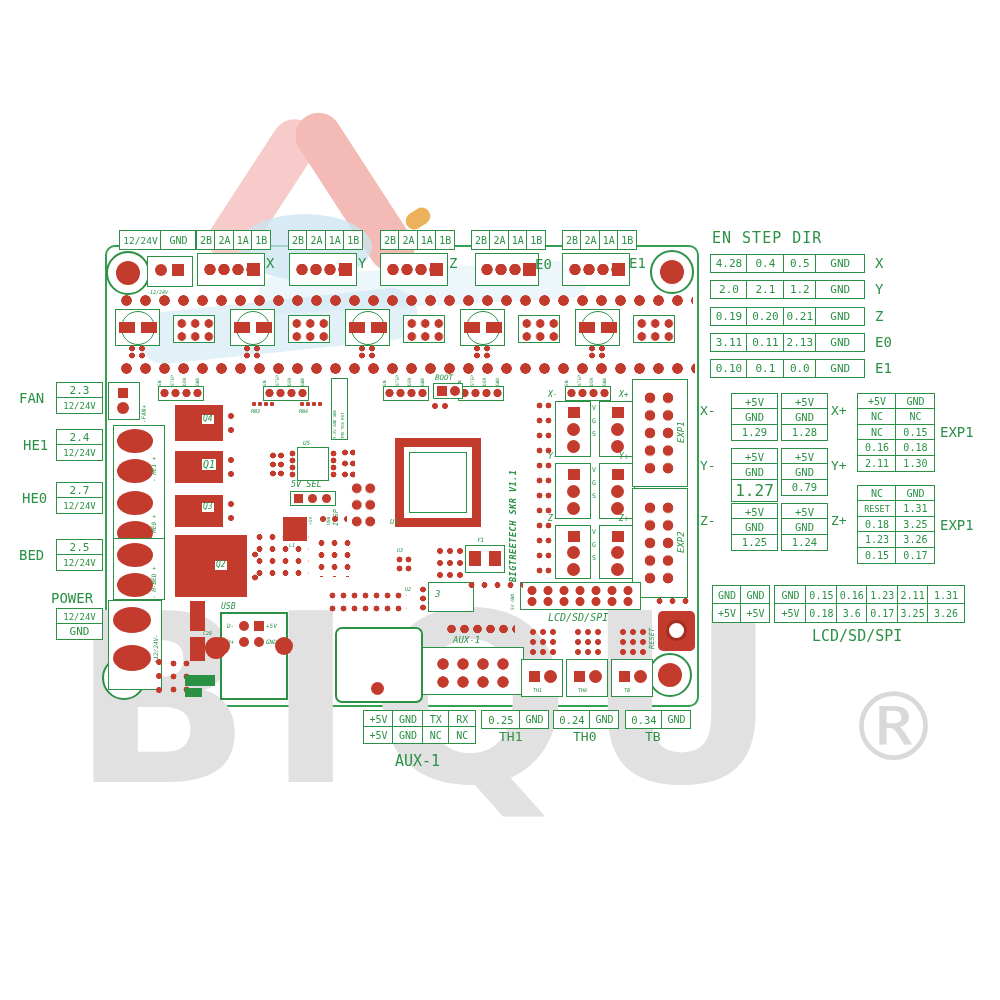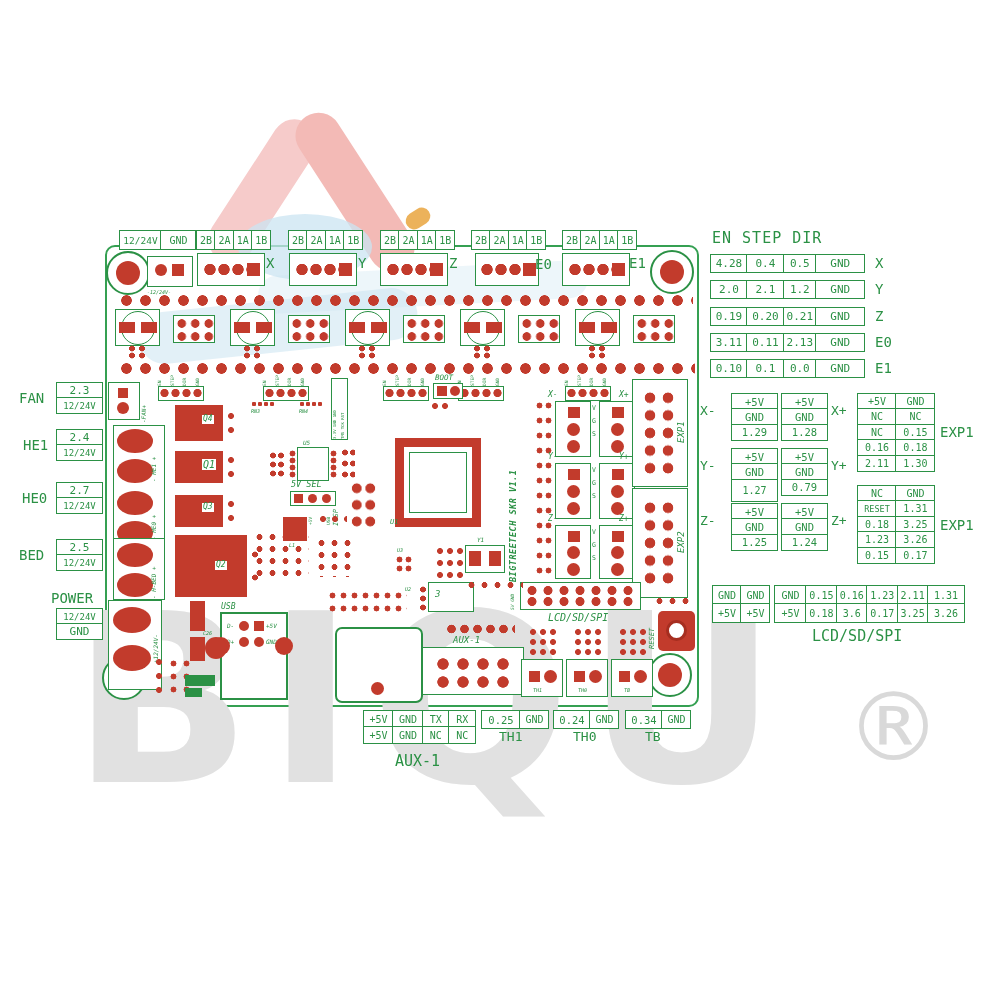--- a/index.html
+++ b/index.html
@@ -501,21 +501,21 @@
     <div class="cell" style="height:17px;font-size:10.5px;">+5V</div>
     <div class="cell" style="height:17px;font-size:10.5px;">GND</div>
     <div class="cell" style="height:17px;font-size:10.5px;">1.28</div>
   </div>
   <div class="t" style="left:831px;top:404px;font-size:13px;">X+</div>
 
   <div class="t" style="left:700px;top:459px;font-size:13px;">Y-</div>
   <div class="col" style="left:731px;top:448px;width:47px;">
     <div class="cell" style="height:17px;font-size:10.5px;">+5V</div>
     <div class="cell" style="height:17px;font-size:10.5px;">GND</div>
-    <div class="cell" style="height:23px;font-size:10px;">1.27</div>
+    <div class="cell" style="height:23px;font-size:16px;">1.27</div>
   </div>
   <div class="col" style="left:781px;top:448px;width:47px;">
     <div class="cell" style="height:17px;font-size:10.5px;">+5V</div>
     <div class="cell" style="height:17px;font-size:10.5px;">GND</div>
     <div class="cell" style="height:17px;font-size:10.5px;">0.79</div>
   </div>
   <div class="t" style="left:831px;top:459px;font-size:13px;">Y+</div>
 
   <div class="t" style="left:700px;top:514px;font-size:13px;">Z-</div>
   <div class="col" style="left:731px;top:503px;width:47px;">

